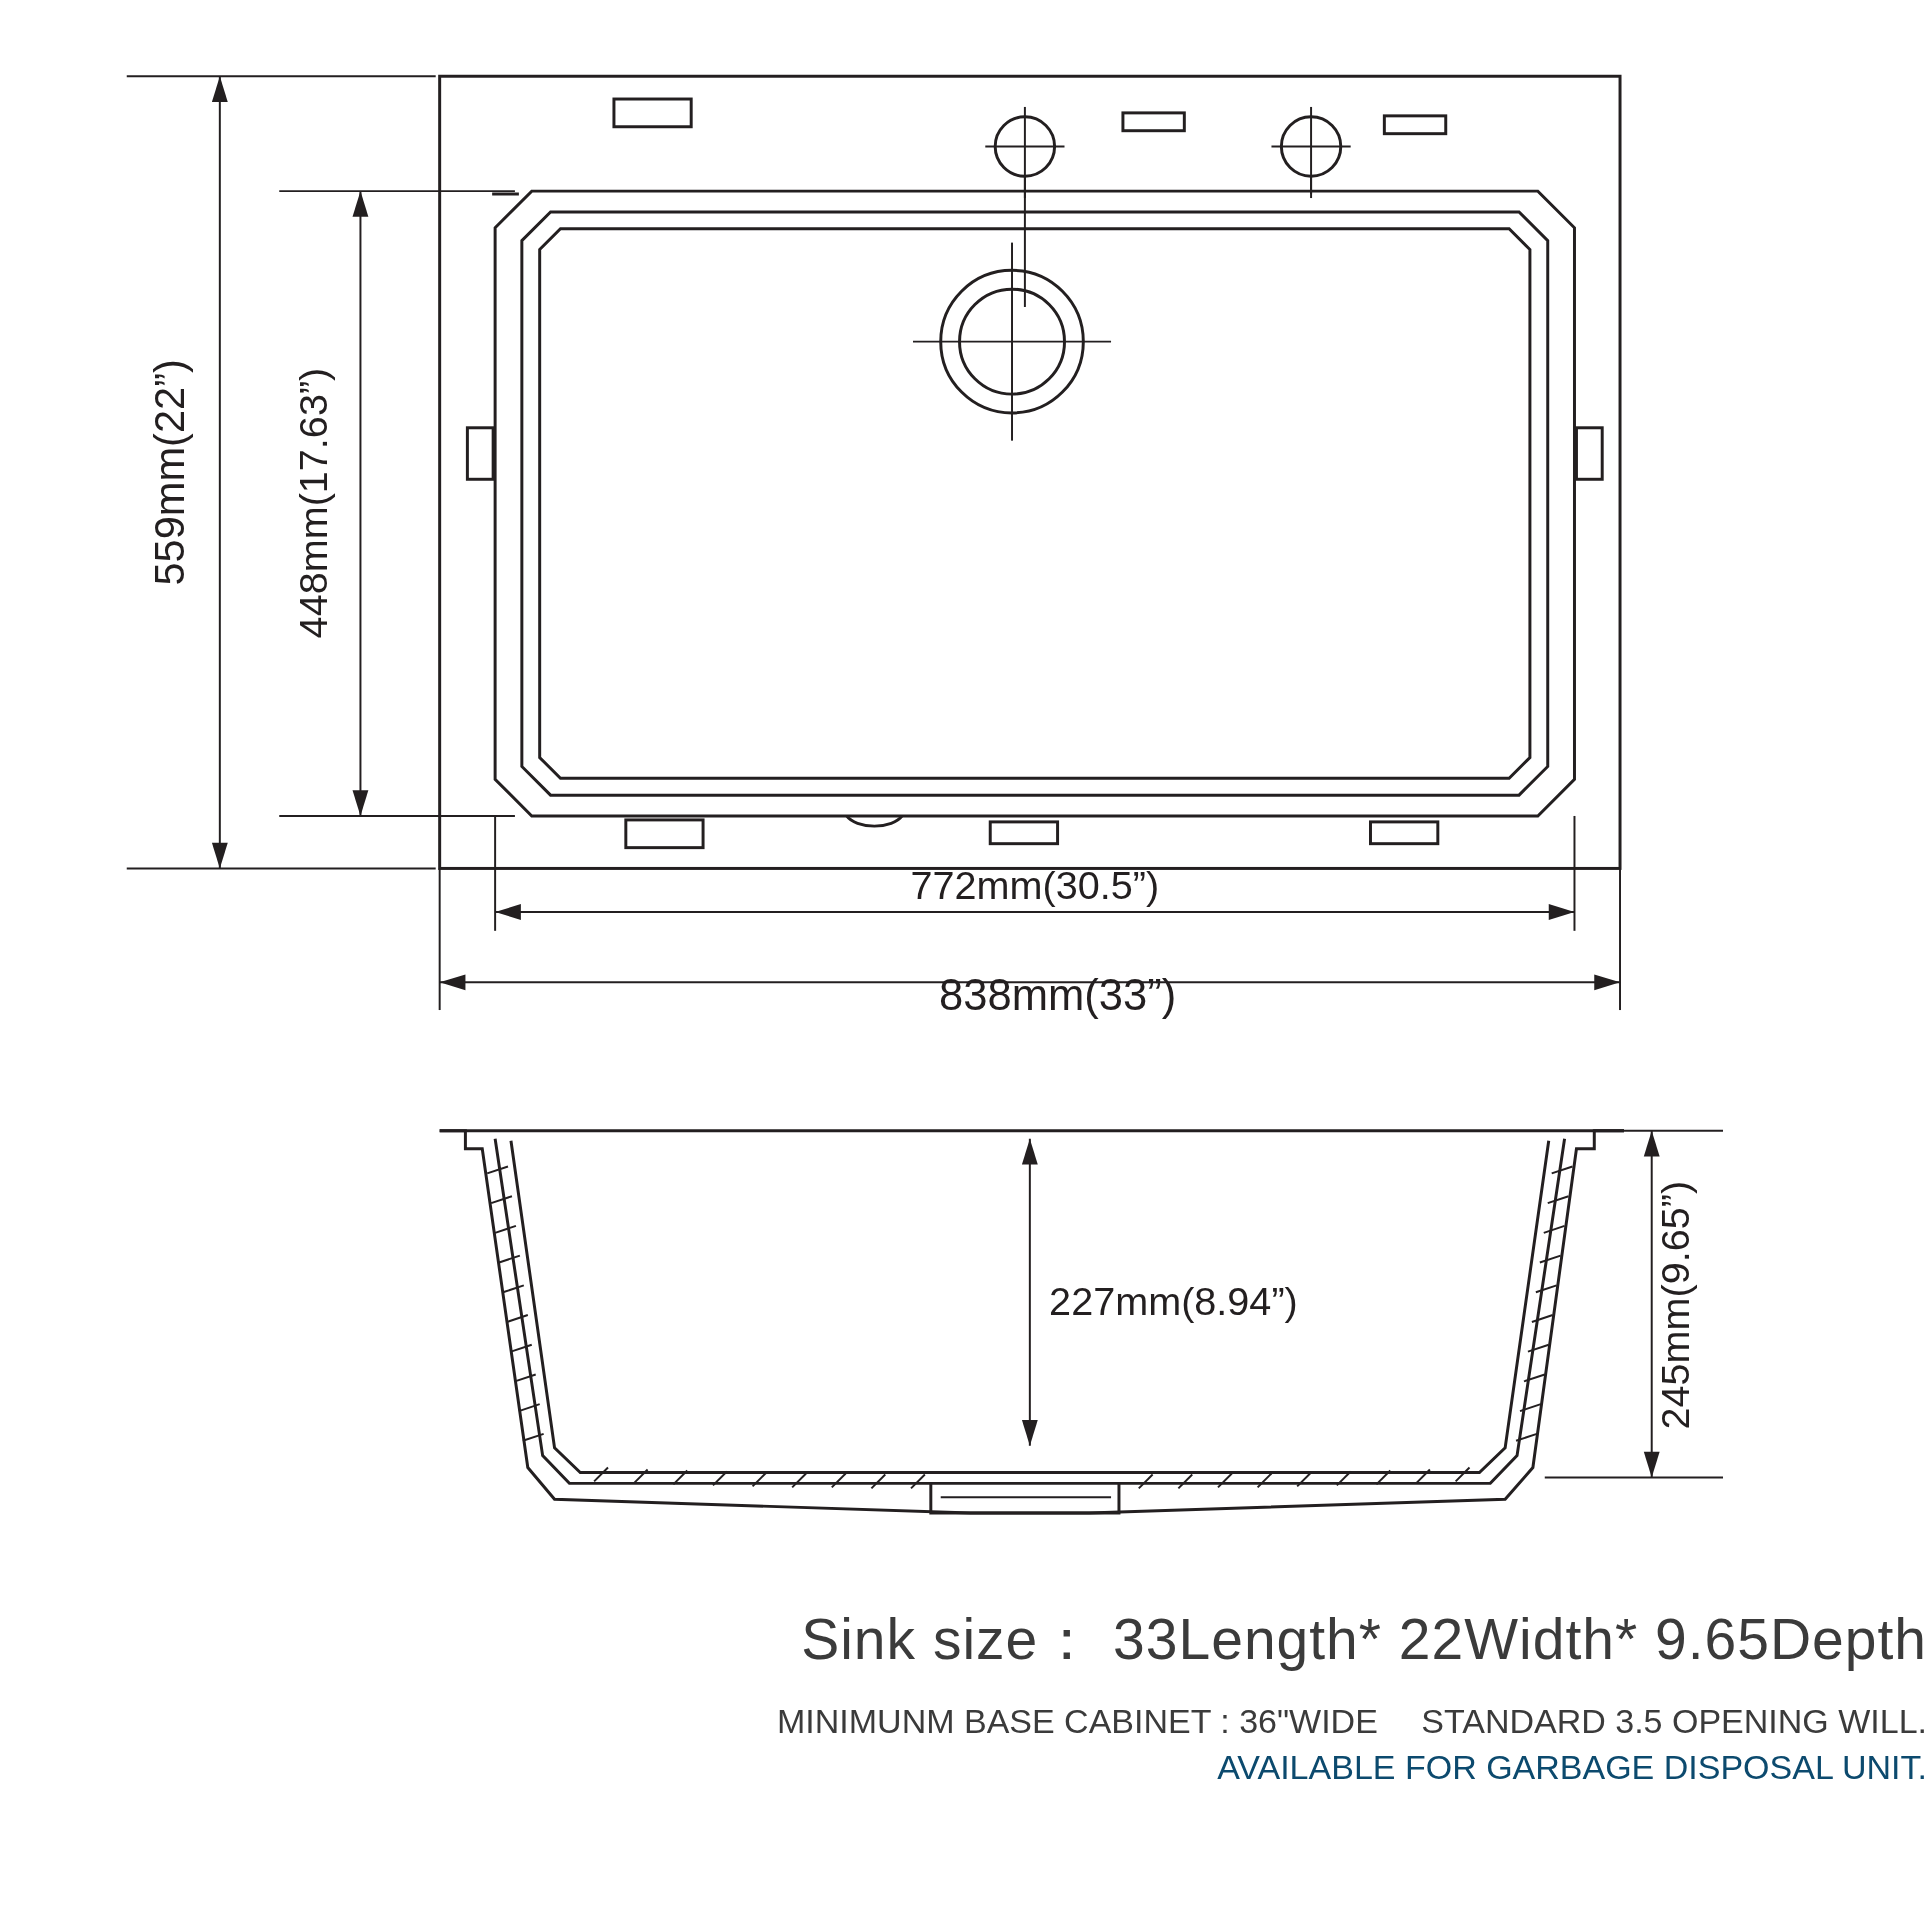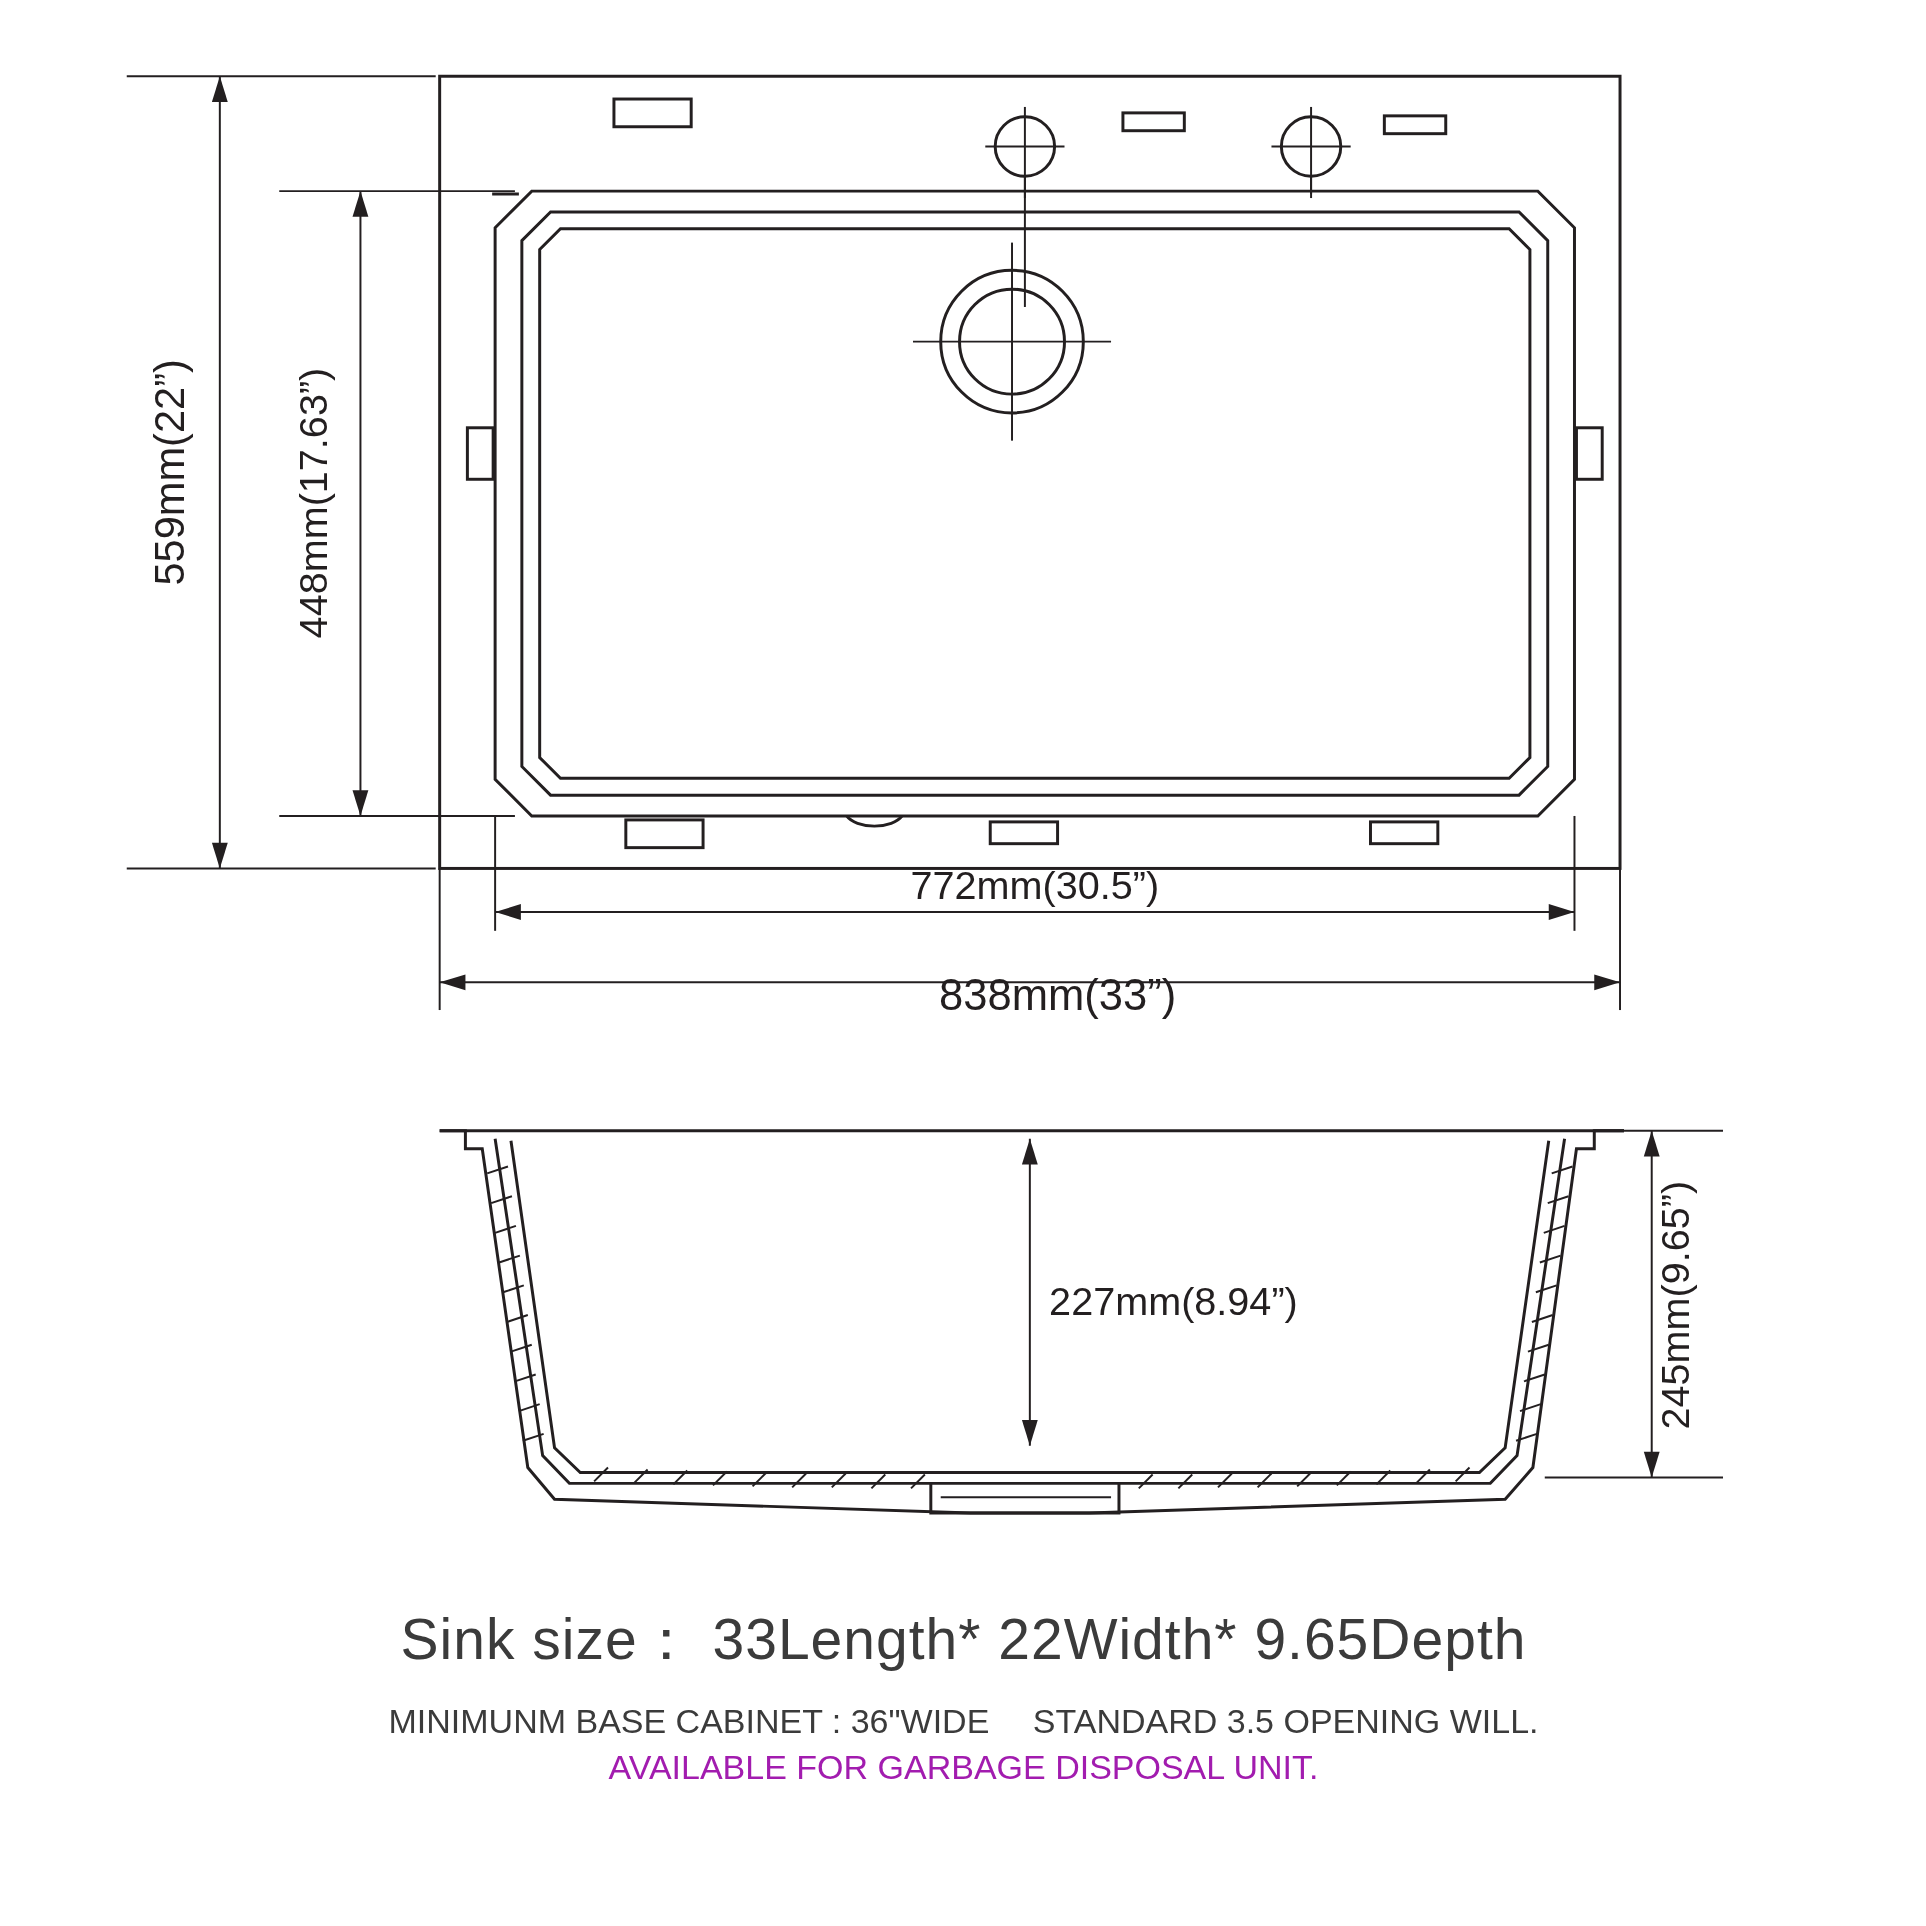--- a/index.html
+++ b/index.html
@@ -1,23 +1,23 @@
 <!DOCTYPE html>
 <html><head>
 <meta charset="utf-8">
 <style>
   html,body{margin:0;padding:0;background:#ffffff;}
   body{width:1927px;height:1927px;position:relative;font-family:"Liberation Sans",sans-serif;color:#231f20;overflow:hidden;}
   #stage{position:absolute;left:0;top:0;width:1927px;height:1927px;}
   svg{display:block;}
   .dimtext{font-family:"Liberation Sans",sans-serif;fill:#231f20;}
-  .caption-wrap{position:absolute;left:0;width:1927px;text-align:center;}
+  .caption-wrap{position:absolute;left:0;width:1927px;text-align:right;}
   #caption-main{top:1602px;font-size:57px;letter-spacing:1px;color:#3b3b3b;}
   #caption-sub1{top:1699px;font-size:34px;color:#3b3b3b;}
-  #caption-sub2{top:1748px;font-size:34px;color:#a21caf;}
+  #caption-sub2{top:1748px;font-size:34px;color:#0c4a6e;}
 </style>
 </head>
 <body>
 
 <div id="stage">
 
   <svg width="1927" height="1927" viewBox="0 0 1946 1946">
 
     <g fill="none" stroke="#231f20" stroke-width="3">
 

